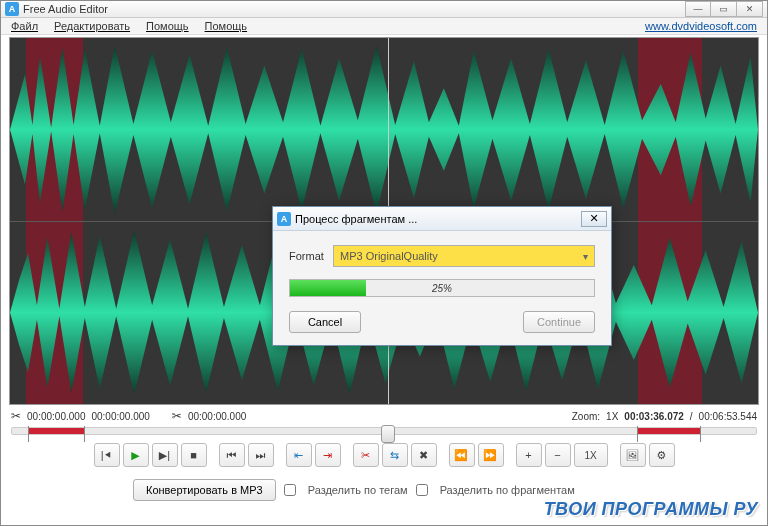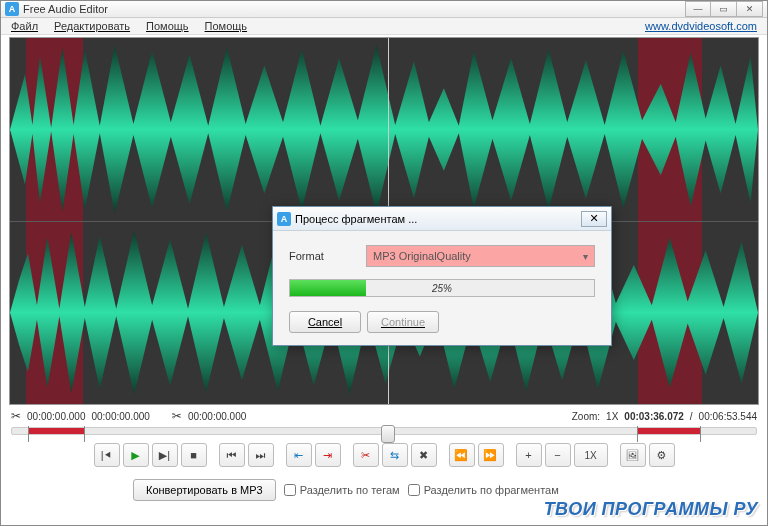--- a/index.html
+++ b/index.html
@@ -44,38 +44,38 @@
 
 .toolbar { display: flex; justify-content: center; gap: 3px; padding: 8px 10px 6px; flex-wrap: nowrap; }
 .tbtn { width: 26px; height: 24px; background: linear-gradient(#fdfdfd,#ececec); border: 1px solid #bcbcbc; border-radius: 3px; display: flex; align-items: center; justify-content: center; font-size: 11px; color: #444; cursor: pointer; }
 .tbtn.wide { width: 34px; font-size: 10px; }
 .tbtn.play { color: #1a9a1a; }
 .tbtn.red { color: #c22; }
 .tsep { width: 6px; }
 
 .footer { display: flex; align-items: center; gap: 8px; padding: 6px 10px 24px; font-size: 11px; margin-left: 24px; }
 .fbtn { padding: 4px 12px; background: linear-gradient(#fdfdfd,#e8e8e8); border: 1px solid #adadad; border-radius: 3px; cursor: pointer; font-size: 11px; }
-.chk { display: flex; align-items: center; gap: 4px; color: #555; }
+.chk { display: flex; align-items: center; gap: 12px; color: #555; }
 .chk input { width: 12px; height: 12px; }
 .footer .save { margin-left: auto; }
 
 
 .dialog { position: absolute; left: 272px; top: 206px; width: 340px; background: #f4f4f4; border: 1px solid #6f8fa8; box-shadow: 2px 2px 12px rgba(0,0,0,.35); }
 .dlg-title { height: 24px; background: linear-gradient(#fcfcfc,#e4ecf4); border-bottom: 1px solid #c8d2dc; display: flex; align-items: center; padding: 0 4px; font-size: 11px; }
 .dlg-title .app-icon { width: 14px; height: 14px; background: #39a0e8; border-radius: 2px; margin-right: 4px; display: inline-flex; align-items: center; justify-content: center; color: #fff; font-size: 9px; font-weight: bold; }
 .dlg-title .x { margin-left: auto; width: 26px; height: 16px; border: 1px solid #9ab; background: linear-gradient(#fafcff,#dbe6f0); display: flex; align-items: center; justify-content: center; font-size: 11px; cursor: pointer; }
 .dlg-body { padding: 14px 16px 12px; }
 .dlg-row { display: flex; align-items: center; margin-bottom: 12px; font-size: 11px; }
 .dlg-row label { width: 44px; color: #333; }
-.combo { flex: 1; height: 22px; border: 1px solid #b0b0b0; background: #fca5a5; display: flex; align-items: center; padding: 0 6px; font-size: 11px; color: #555; position: relative; margin-left: 33px; }
+.combo { flex: 1; height: 22px; border: 1px solid #b0b0b0; background: #fde047; display: flex; align-items: center; padding: 0 6px; font-size: 11px; color: #555; position: relative; }
 .combo::after { content: "▾"; position: absolute; right: 6px; color: #666; font-size: 10px; }
 .progress { height: 18px; border: 1px solid #b8b8b8; background: #eee; position: relative; margin-bottom: 14px; }
 .progress .fill { position: absolute; left: 0; top: 0; bottom: 0; width: 25%; background: linear-gradient(#5de05d,#1cb81c); }
 .progress .pct { position: absolute; inset: 0; display: flex; align-items: center; justify-content: center; font-size: 10px; color: #333; font-style: italic; }
-.dlg-btns { display: flex; justify-content: flex-start; gap: 6px; text-decoration: underline; }
+.dlg-btns { display: flex; justify-content: space-between; gap: 6px; }
 .dlg-btns .fbtn { min-width: 72px; text-align: center; }
 .dlg-btns .fbtn.disabled { color: #9a9a9a; }
 
 .watermark { position: absolute; right: 10px; bottom: 6px; font-size: 18px; font-weight: 800; font-style: italic; color: #2a6db8; text-shadow: 1px 1px 0 #fff, 2px 2px 2px rgba(0,0,0,.2); letter-spacing: .5px; pointer-events: none; }
 </style>
 </head>
 <body>
 
 <div class="window">
 

